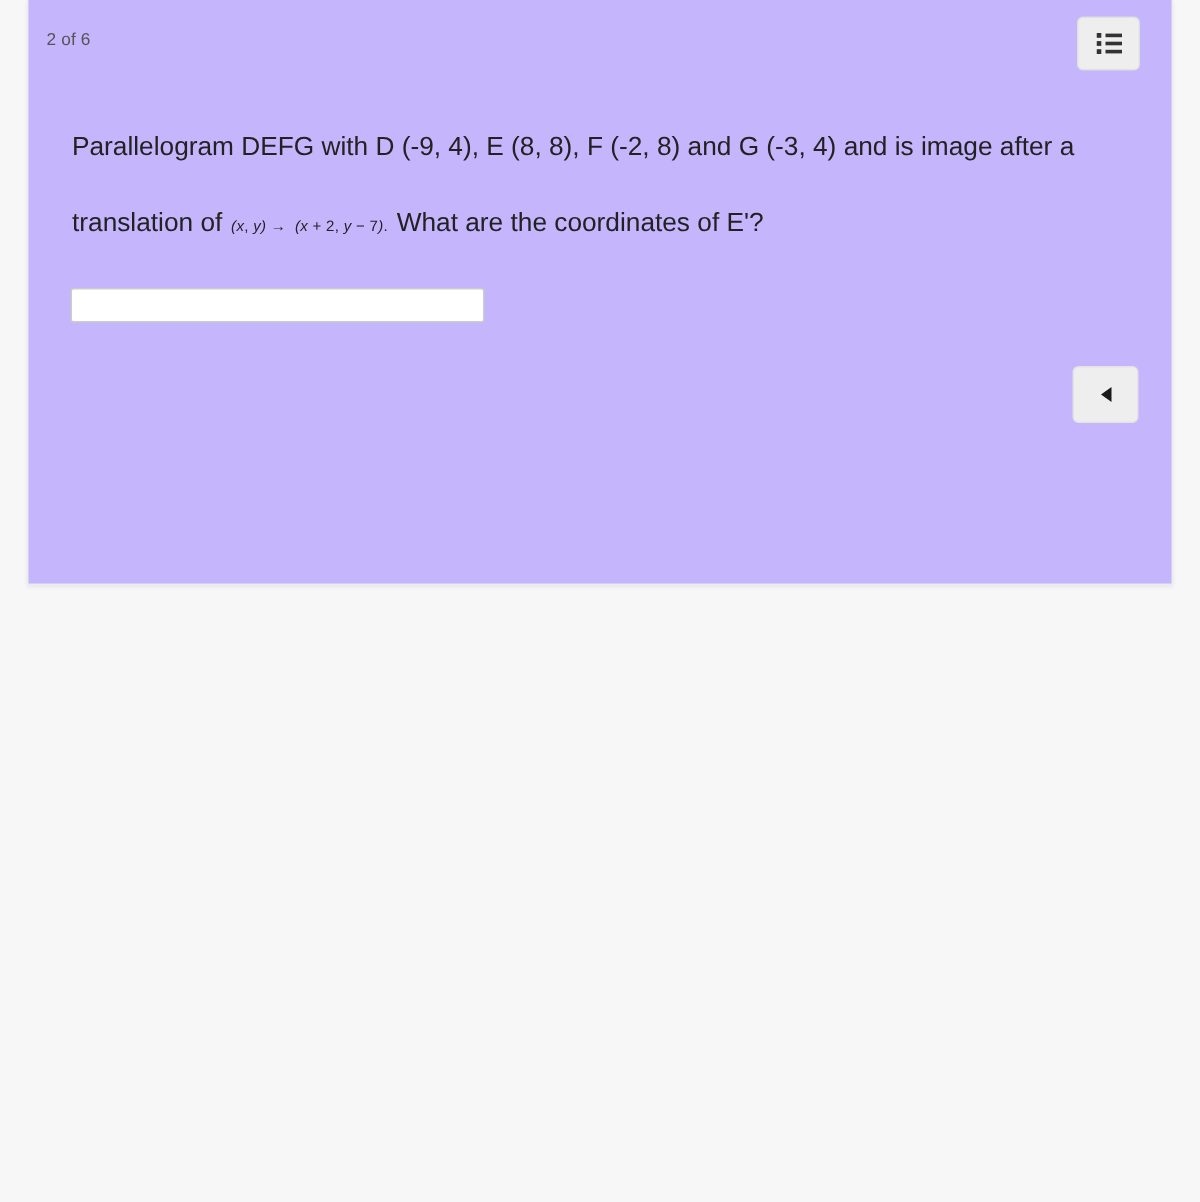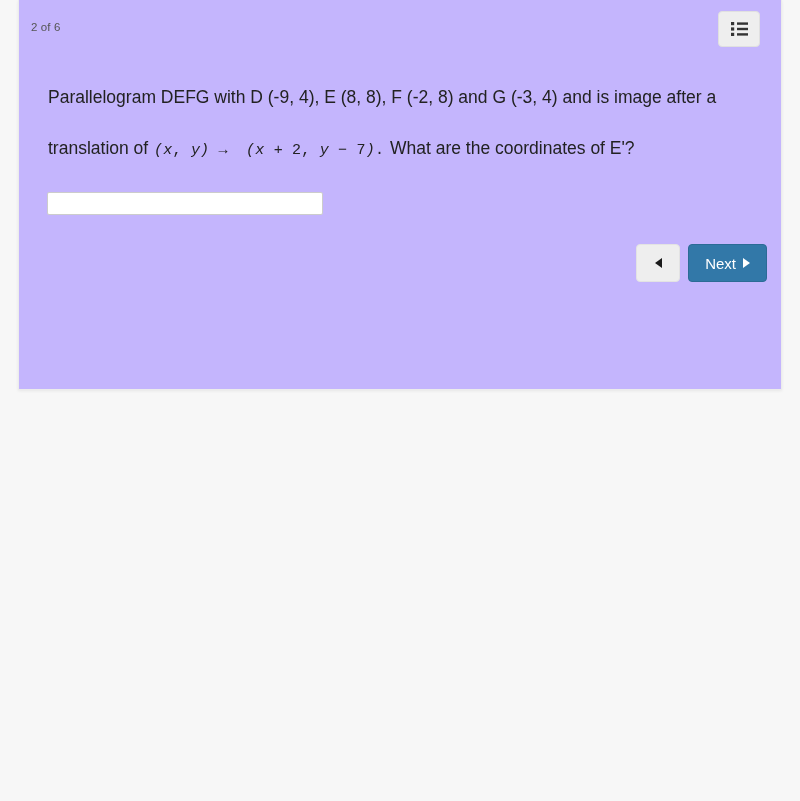--- a/index.html
+++ b/index.html
@@ -93,23 +93,23 @@
   .question {
     position: absolute;
     left: 29px;
     top: 72px;
     width: 700px;
     font-size: 17.5px;
     color: #222222;
     line-height: 51px;
   }
   .math {
-    font-family: Liberation Mono, monospace;
+    font-family: Liberation Sans, sans-serif;
     font-style: italic;
-    font-size: 15px;
+    font-size: 10px;
     color: #222222;
     vertical-align: baseline;
     letter-spacing: 0.2px;
     padding: 0 1px;
     margin-top: 20px;
   }
   .math .op {
     font-style: normal;
   }
   .math .num {
@@ -214,20 +214,16 @@
       <span>Parallelogram DEFG with D (-9, 4), E (8, 8), F (-2, 8) and G (-3, 4) and is image</span>
       <span>after a translation of </span><span class="math"><span>(</span><span>x</span><span class="op">, </span><span>y</span><span>)</span><span class="op">&nbsp;</span><span class="op">→</span><span class="op">&nbsp;&nbsp;</span><span>(</span><span>x</span><span class="op"> + </span><span class="num">2</span><span class="op">, </span><span>y</span><span class="op"> − </span><span class="num">7</span><span>)</span><span class="op">.</span></span><span> What are the coordinates of E'?</span>
     </div>
 
     <input class="answer-input" type="text" placeholder="" style="">
 
     <div class="nav-row">
       <div class="btn-prev">
         <span class="tri-left"></span>
       </div>
-      <div class="btn-next">
-        <span class="btn-next-label">Next</span>
-        <span class="tri-right"></span>
-      </div>
     </div>
 
   </div>
 </div>
 
 </body></html>

